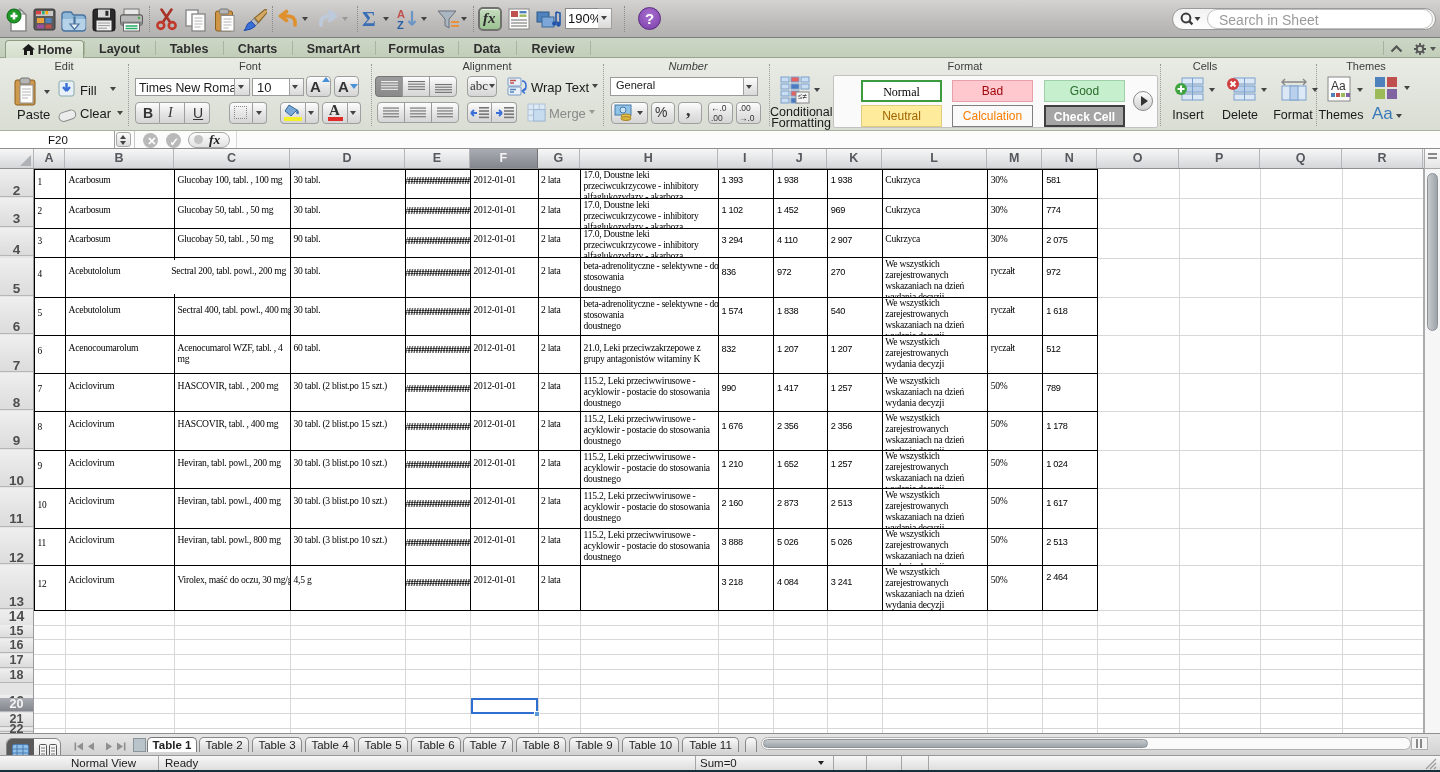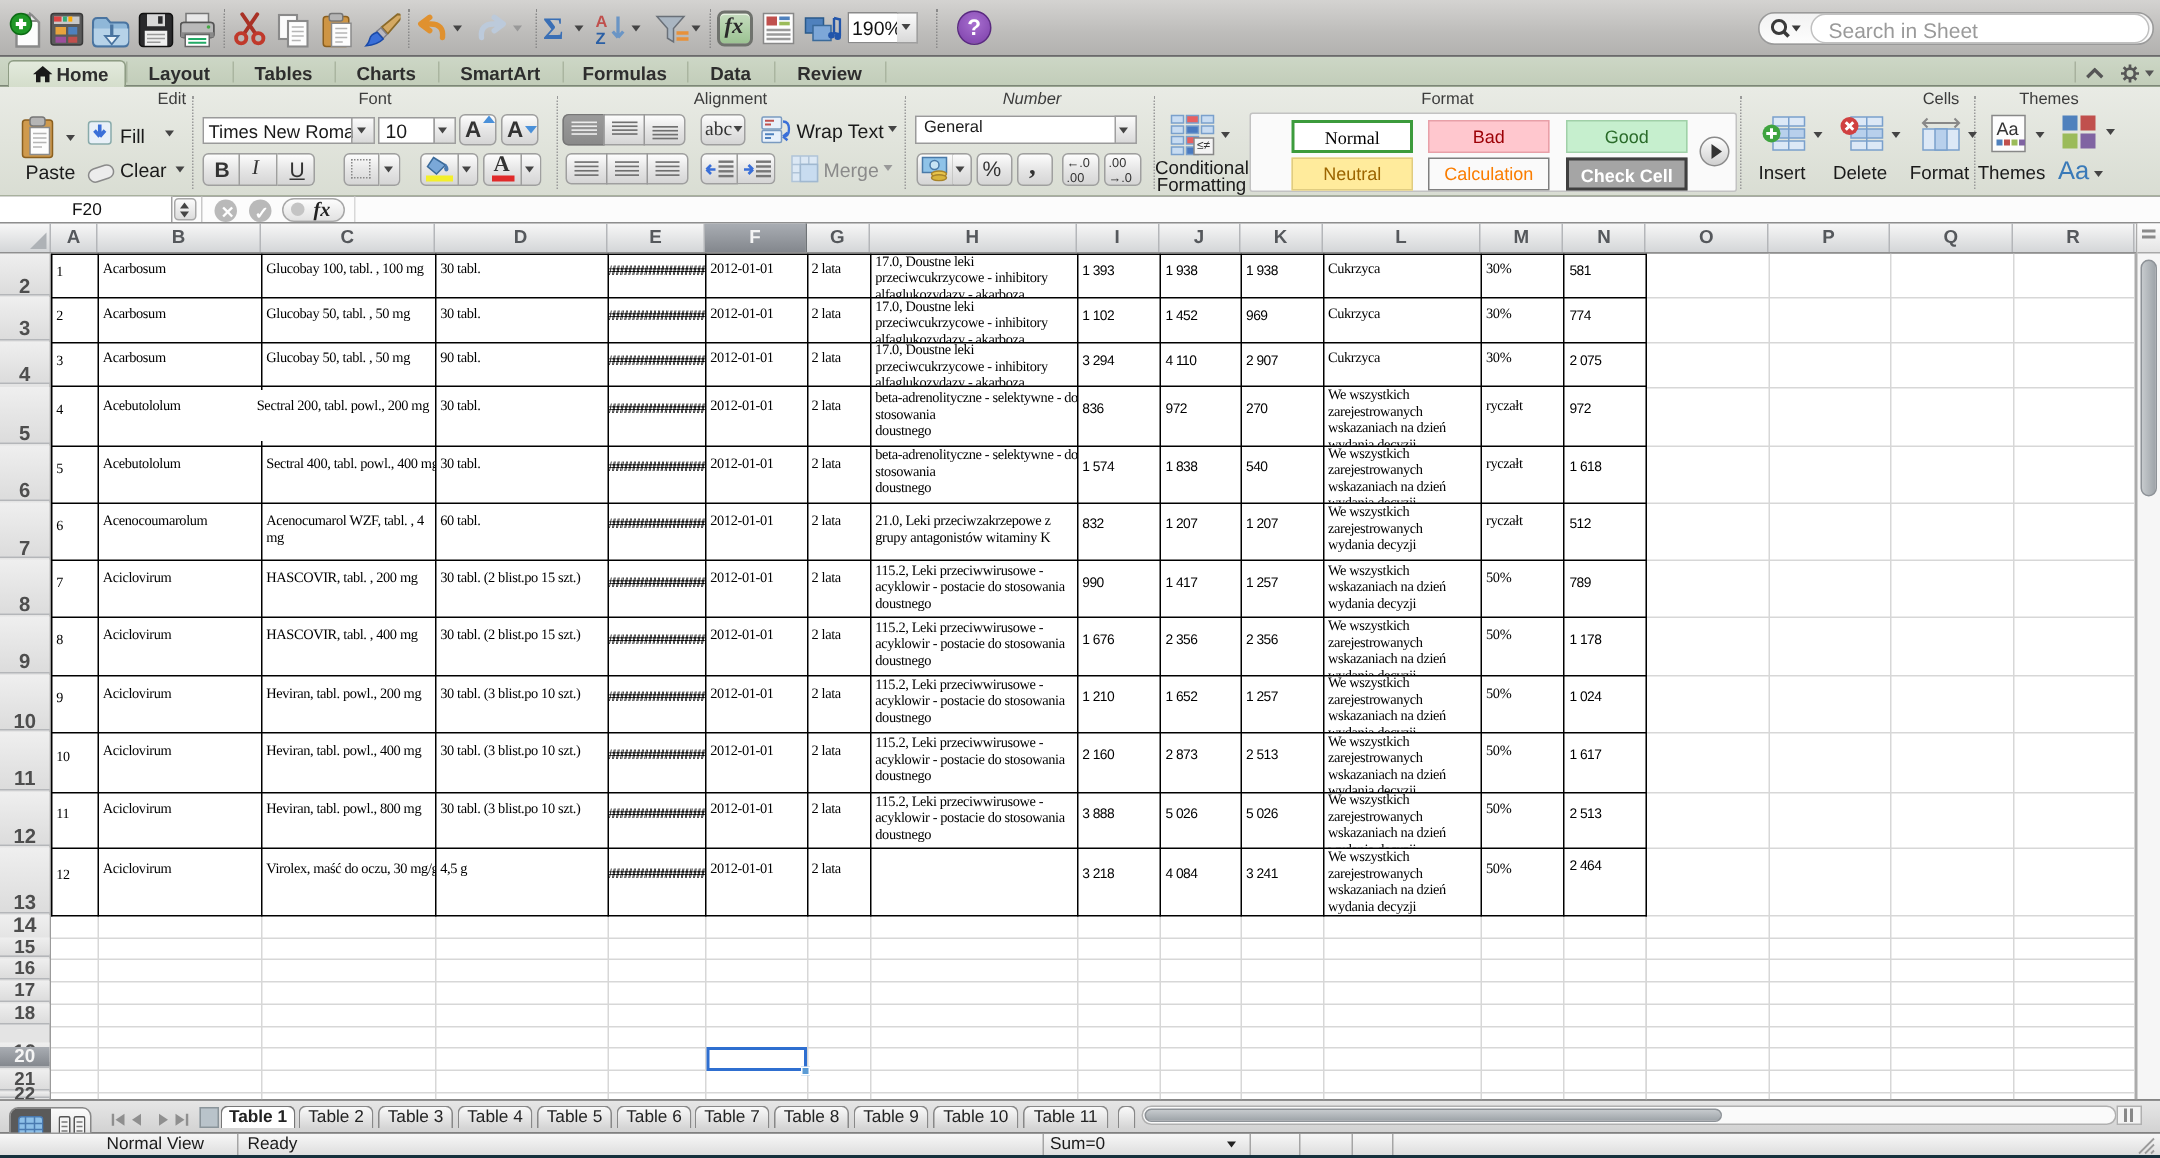--- a/index.html
+++ b/index.html
@@ -185,26 +185,26 @@
     </svg>
 <svg class="abs" style="left:1413px;top:4px" width="15" height="14" viewBox="0 0 15 14">
       <circle cx="7" cy="7" r="3.2" fill="none" stroke="#555" stroke-width="1.8"></circle>
       <g stroke="#555" stroke-width="1.8">
         <path d="M7 1 v2.4 M7 10.6 v2.4 M1 7 h2.4 M10.6 7 h2.4 M2.8 2.8 l1.7 1.7 M9.5 9.5 l1.7 1.7 M2.8 11.2 l1.7 -1.7 M9.5 4.5 l1.7 -1.7"></path>
       </g>
     </svg>
 <div class="dd" style="left:1430px;top:9px;border-top-color:#555"></div>
 </div>
 <div id="ribbon" class="abs">
-<div class="glabel" style="left:4px;width:120px;text-align:right;">Edit</div>
+<div class="glabel" style="left:4px;width:120px;">Edit</div>
 <div class="glabel" style="left:190px;width:120px;">Font</div>
 <div class="glabel" style="left:427px;width:120px;">Alignment</div>
 <div class="glabel" style="left:628px;width:120px;font-style:italic;">Number</div>
 <div class="glabel" style="left:905px;width:120px;">Format</div>
-<div class="glabel" style="left:1234px;width:120px;">Cells</div>
+<div class="glabel" style="left:1145px;width:120px;">Cells</div>
 <div class="glabel" style="left:1306px;width:120px;">Themes</div>
 <div class="gsep" style="left:128px"></div>
 <div class="gsep" style="left:371px"></div>
 <div class="gsep" style="left:603px"></div>
 <div class="gsep" style="left:769px"></div>
 <div class="gsep" style="left:1160px"></div>
 <div class="gsep" style="left:1316px"></div>
 <svg class="abs" style="left:12px;top:19px" width="28" height="30" viewBox="0 0 28 30">
       <rect x="3" y="3" width="20" height="25" rx="2" fill="#cf9a4d" stroke="#8a5f1f"></rect>
       <rect x="8" y="1" width="10" height="6" rx="2" fill="#b5b5b5" stroke="#777"></rect>

